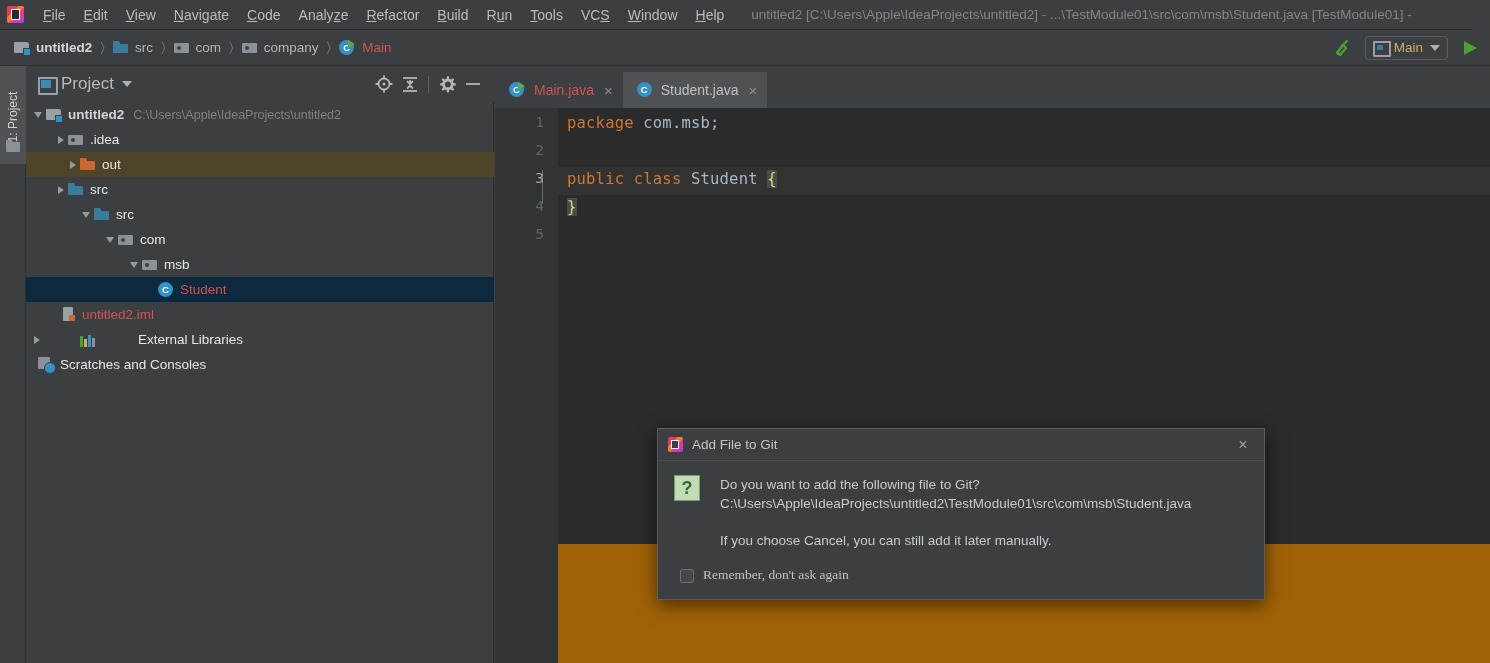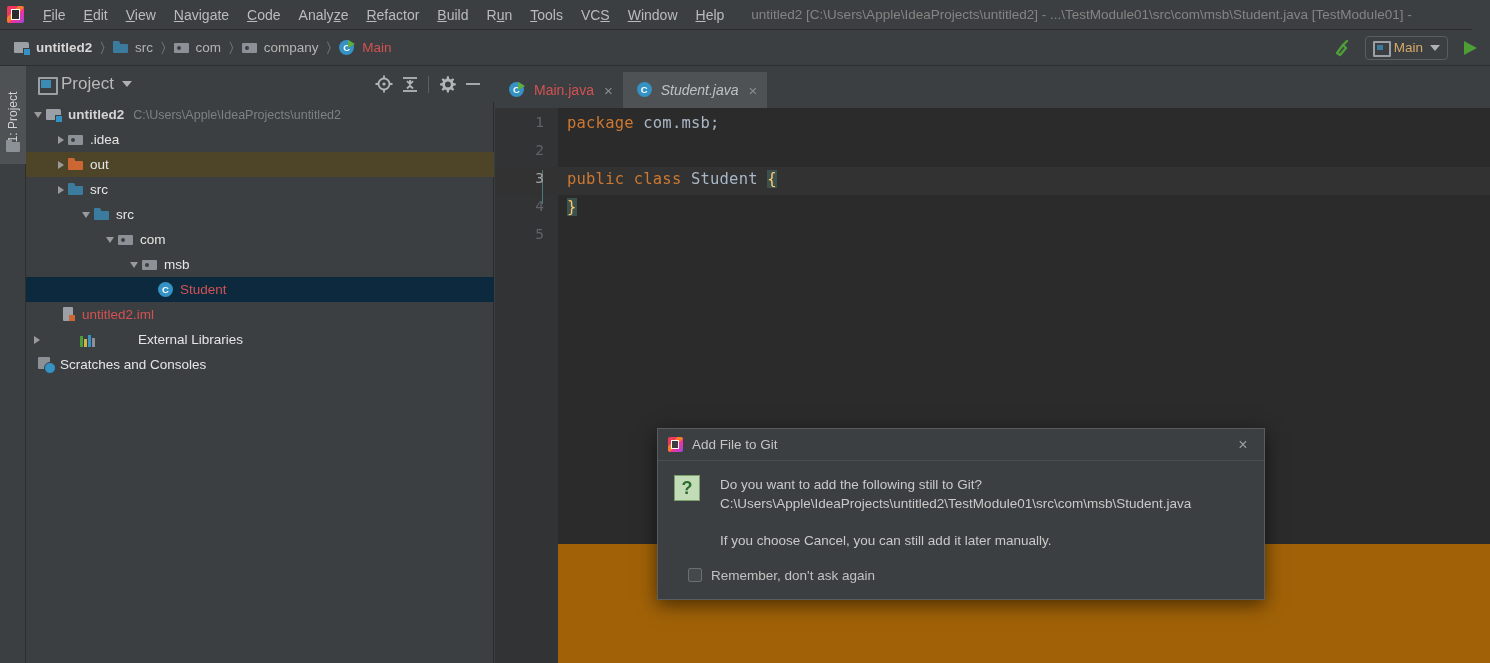--- a/index.html
+++ b/index.html
@@ -252,21 +252,21 @@
     height: 36px; display: flex; align-items: center; padding: 0 10px 0 14px;
     cursor: default; position: relative;
   }
   .etab.active { background: #4e5254; }
   .etab.active::after {
     content: ""; position: absolute; left: 0; bottom: 0; width: 100%; height: 2px;
     background: #4e5254;
   }
   .etab .tname { font-size: 14px; margin-left: 8px; }
   .etab .tname.red { color: #d25252; }
-  .etab .tname.plain { color: #bcc2c7; font-style: italic; }
+  .etab .tname.plain { color: #bcc2c7; }
   .etab .xclose {
     margin-left: 10px; color: #8b8f91; font-size: 15px; line-height: 1;
     cursor: default;
   }
 
   .gutter {
     position: absolute; left: 0; top: 36px; width: 63px; height: 561px;
     background: #313335;
   }
   .gline {
@@ -330,21 +330,21 @@
   .dlg-msg {
     margin-left: 62px; color: #c9c9c9; font-size: 13.5px; line-height: 19px;
   }
   .dlg-note {
     margin-left: 62px; margin-top: 20px; color: #c9c9c9; font-size: 13.5px;
   }
   .dlg-footer {
     position: absolute; left: 0; bottom: 0; width: 100%; height: 48px;
     display: flex; align-items: center; padding: 0 12px;
   }
-  .chk-wrap { display: flex; align-items: flex-start; margin-left: 18px; cursor: default; }
+  .chk-wrap { display: flex; align-items: flex-end; margin-left: 10px; cursor: default; font-family: Liberation Serif, serif; }
   .chk-box {
     width: 14px; height: 14px; border: 1px solid #6c6f71; background: #45494a; border-radius: 2px;
   }
   .chk-lbl { color: #c2c2c2; font-size: 13.5px; margin-left: 9px; }
   .btn-row { margin-left: auto; display: flex; align-items: center; }
   .btn {
     height: 29px; min-width: 90px; padding: 0 16px; border-radius: 4px;
     font-size: 13.5px; cursor: default; display: flex; align-items: center;
     justify-content: center; border: 1px solid #5a5d5f; background: #4a4d4f; color: #bdbdbd;
   }
@@ -469,21 +469,21 @@
           <span class="arw arw-down"></span>
           <span class="ico ico-module"></span>
           <span class="tlabel bold">untitled2</span>
           <span class="tsub">C:\Users\Apple\IdeaProjects\untitled2</span>
         </div>
         <div class="trow" style="padding-left: 32px;">
           <span class="arw arw-right"></span>
           <span class="ico ico-folder-gray"></span>
           <span class="tlabel">.idea</span>
         </div>
-        <div class="trow hovered" style="padding-left: 32px;">
+        <div class="trow hovered" style="padding-left: 44px;">
           <span class="arw arw-right"></span>
           <span class="ico ico-folder-orange"></span>
           <span class="tlabel">out</span>
         </div>
         <div class="trow" style="padding-left: 32px;">
           <span class="arw arw-right"></span>
           <span class="ico ico-folder-blue"></span>
           <span class="tlabel">src</span>
         </div>
         <div class="trow" style="padding-left: 56px;">
@@ -563,21 +563,21 @@
 
   <div class="dialog">
     <div class="dlg-title">
       <span class="dico"></span>
       <span class="dtxt">Add File to Git</span>
       <span class="dlg-close">×</span>
     </div>
     <div class="dlg-body">
       <div class="q-icon">?</div>
       <div class="dlg-msg">
-        <div>Do you want to add the following still to Git?</div>
+        <div>Do you want to add the following file to Git?</div>
         <div>C:\Users\Apple\IdeaProjects\untitled2\TestModule01\src\com\msb\Student.java</div>
       </div>
       <div class="dlg-note">If you choose Cancel, you can still add it later manually.</div>
     </div>
     <div class="dlg-footer">
       <label class="chk-wrap">
         <span class="chk-box"></span>
         <span class="chk-lbl">Remember, don't ask again</span>
       </label>
     </div>

